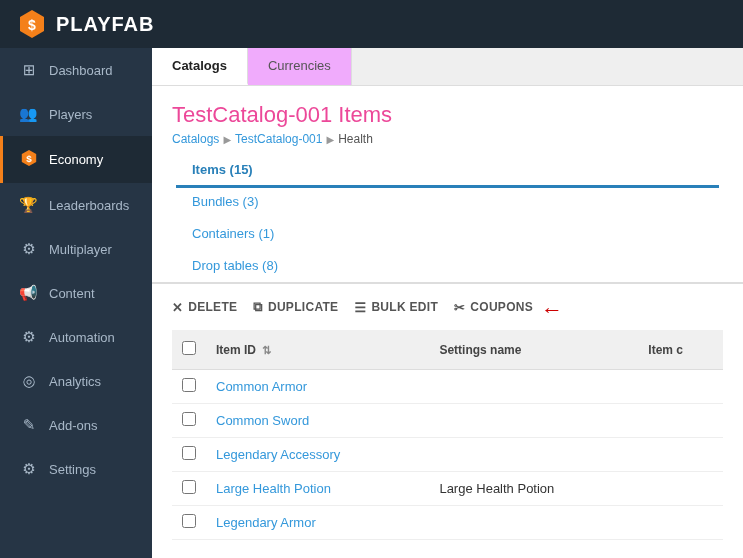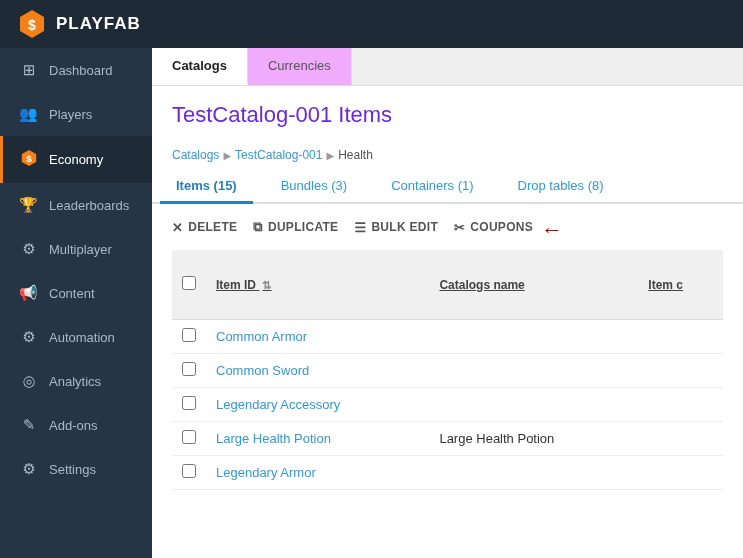--- a/index.html
+++ b/index.html
@@ -18,21 +18,21 @@
       display: flex;
       align-items: center;
       gap: 8px;
     }
     .logo-hex {
       width: 32px;
       height: 32px;
     }
     .topbar-brand {
       color: #ffffff;
-      font-size: 17px;
+      font-size: 20px;
       font-weight: 700;
       letter-spacing: 1px;
     }
 
     
     .main-layout {
       display: flex;
       flex: 1;
       overflow: hidden;
     }
@@ -102,22 +102,22 @@
     }
 
     
     .page-header {
       padding: 16px 20px 8px 20px;
       flex-shrink: 0;
     }
     .page-title {
       font-size: 22px;
       font-weight: 400;
-      color: #6d28d9;
-      margin-bottom: 20px;
+      color: #ec4899;
+      margin-bottom: 4px;
     }
     .breadcrumb {
       display: flex;
       align-items: center;
       gap: 4px;
       font-size: 12px;
       color: #3498db;
     }
     .breadcrumb-sep {
       color: #999;
@@ -129,23 +129,24 @@
     }
     .breadcrumb-item.current {
       color: #555;
       cursor: default;
     }
 
     
     .sub-tabs {
       display: flex;
       border-bottom: 2px solid #ddd;
-      padding: 0 8px;
-      flex-shrink: 0;
-      gap: 12px;
+      padding: 0 24px;
+      flex-shrink: 0;
+      gap: 0;
+      flex-direction: column;
     }
     .sub-tab {
       padding: 8px 16px;
       font-size: 13px;
       color: #3498db;
       cursor: pointer;
       border-bottom: 3px solid transparent;
       margin-bottom: -2px;
       font-weight: 500;
     }
@@ -192,26 +193,25 @@
     }
     table {
       width: 100%;
       border-collapse: collapse;
     }
     thead tr {
       background: #f0f0f0;
     }
     thead th {
       text-align: left;
-      padding: 26px 10px;
+      padding: 11px 10px;
       font-size: 12px;
       color: #444;
       font-weight: 600;
       border-bottom: 1px solid #ddd;
-      text-decoration: underline;
     }
     tbody tr {
       border-bottom: 1px solid #eee;
     }
     tbody td {
       padding: 8px 10px;
       font-size: 13px;
       vertical-align: middle;
     }
     .cb-cell {
@@ -350,21 +350,21 @@
       <table>
         <thead>
           <tr>
             <th class="cb-cell">
               <input type="checkbox" style="">
             </th>
             <th>
               <span>Item ID</span>
               <span class="sort-icon">⇅</span>
             </th>
-            <th>Catalogs name</th>
+            <th>Settings name</th>
             <th>Item c</th>
           </tr>
         </thead>
         <tbody id="table-body">
             <tr>
       <td class="cb-cell">
         <input type="checkbox" style="">
       </td>
       <td>
         <span class="item-id-link">Common Armor</span>

